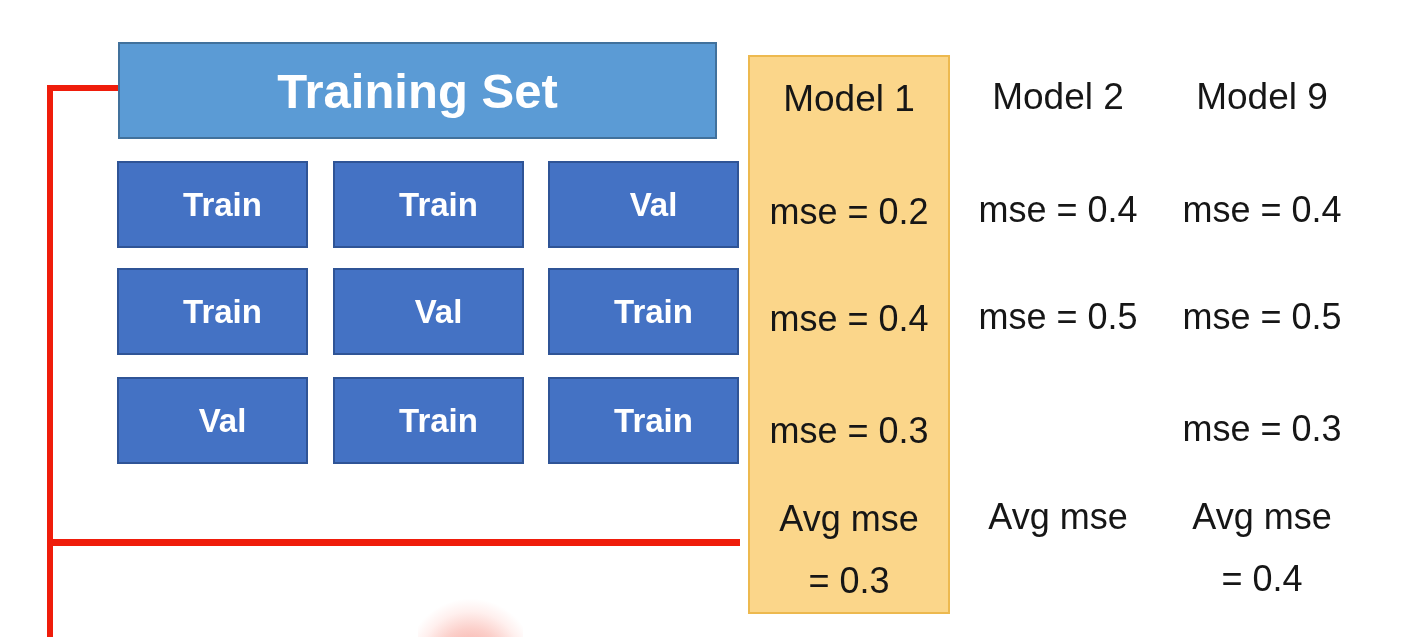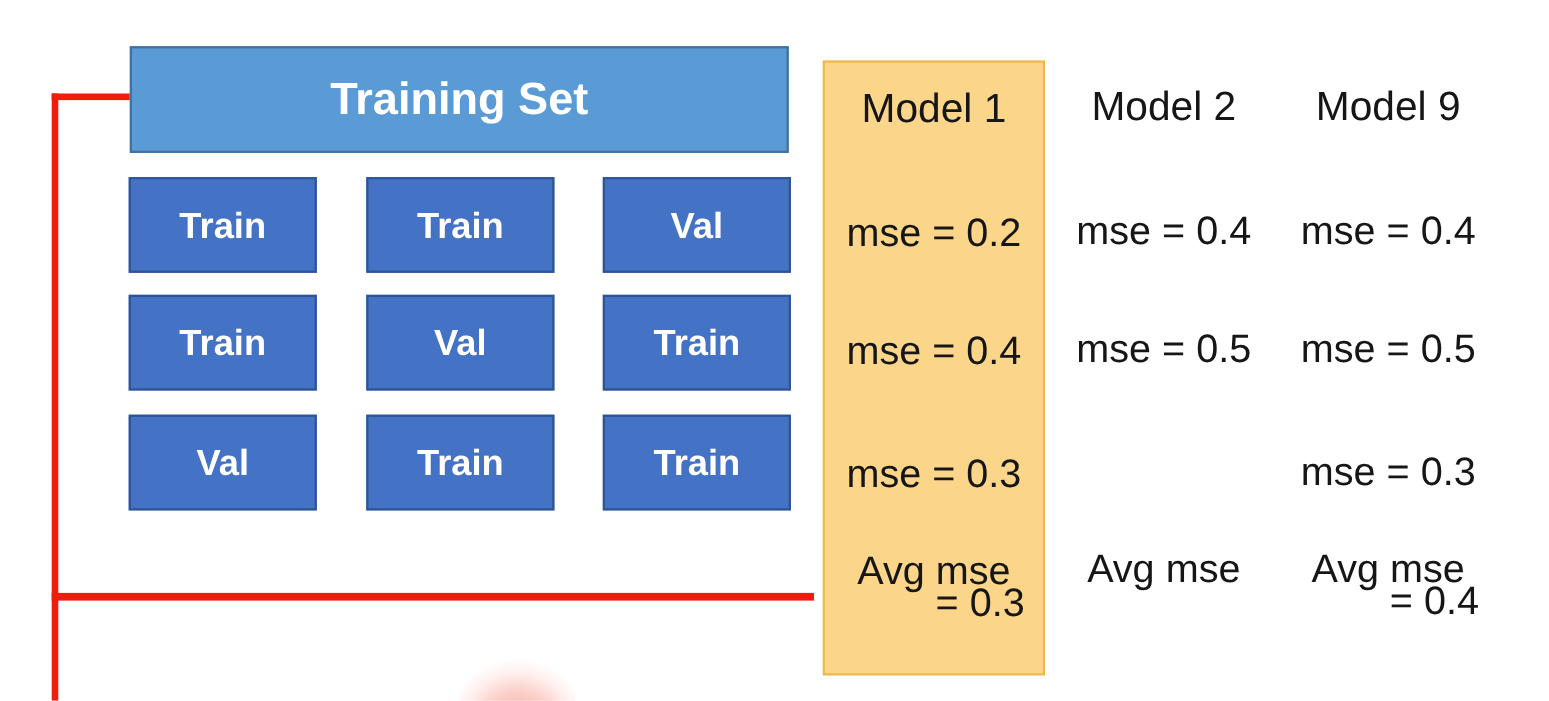--- a/index.html
+++ b/index.html
@@ -14,44 +14,44 @@
   }
   .abs{position:absolute;}
   .redline{background:var(--connector-red);}
   .v-line{left:47px;top:85px;width:6px;height:552px;}
   .h-line-top{left:47px;top:85px;width:71px;height:6px;}
   .h-line-mid{left:47px;top:539px;width:693px;height:7px;}
   .training-header{
     left:118px;top:42px;width:595px;height:93px;
     background:var(--header-fill);border:2px solid var(--header-border);
     display:flex;align-items:center;justify-content:center;
-    color:var(--text-light);font-size:41px;font-weight:600;
+    color:var(--text-light);font-size:49px;font-weight:600;
   }
   .fold-cell{
     width:167px;height:83px;
     background:var(--cell-fill);border:2px solid var(--cell-border);
     display:flex;align-items:center;justify-content:center;
-    color:var(--text-light);font-size:33px;font-weight:600;
+    color:var(--text-light);font-size:33px;font-weight:600;padding-left:20px;
   }
   .col1{left:117px;} .col2{left:333px;} .col3{left:548px;}
   .row1{top:161px;} .row2{top:268px;} .row3{top:377px;}
   .model-col{
     top:55px;height:555px;color:var(--text-dark);
   }
   .model-col .line{
     position:absolute;left:0;width:100%;height:50px;
     display:flex;align-items:center;justify-content:center;
     font-size:36px;white-space:nowrap;
   }
   .model-col .name{top:17px;font-size:37px;}
   .model-col .mse0{top:130px;}
   .model-col .mse1{top:237px;}
   .model-col .mse2{top:349px;}
   .model-col .avg1{top:437px;}
-  .model-col .avg2{top:466px;padding-left:42px;}
+  .model-col .avg2{top:499px;}
   .model-1{left:748px;width:198px;background:var(--highlight-fill);border:2px solid var(--highlight-border);}
   .model-2{left:958px;width:200px;}
   .model-3{left:1162px;width:200px;}
   .laser-dot{
     left:418px;top:595px;width:105px;height:85px;
     background:radial-gradient(circle at 50% 80%,
       rgba(238,80,65,0.55) 0%,
       rgba(245,120,105,0.35) 40%,
       rgba(255,170,160,0.18) 60%,
       rgba(255,255,255,0) 75%);

